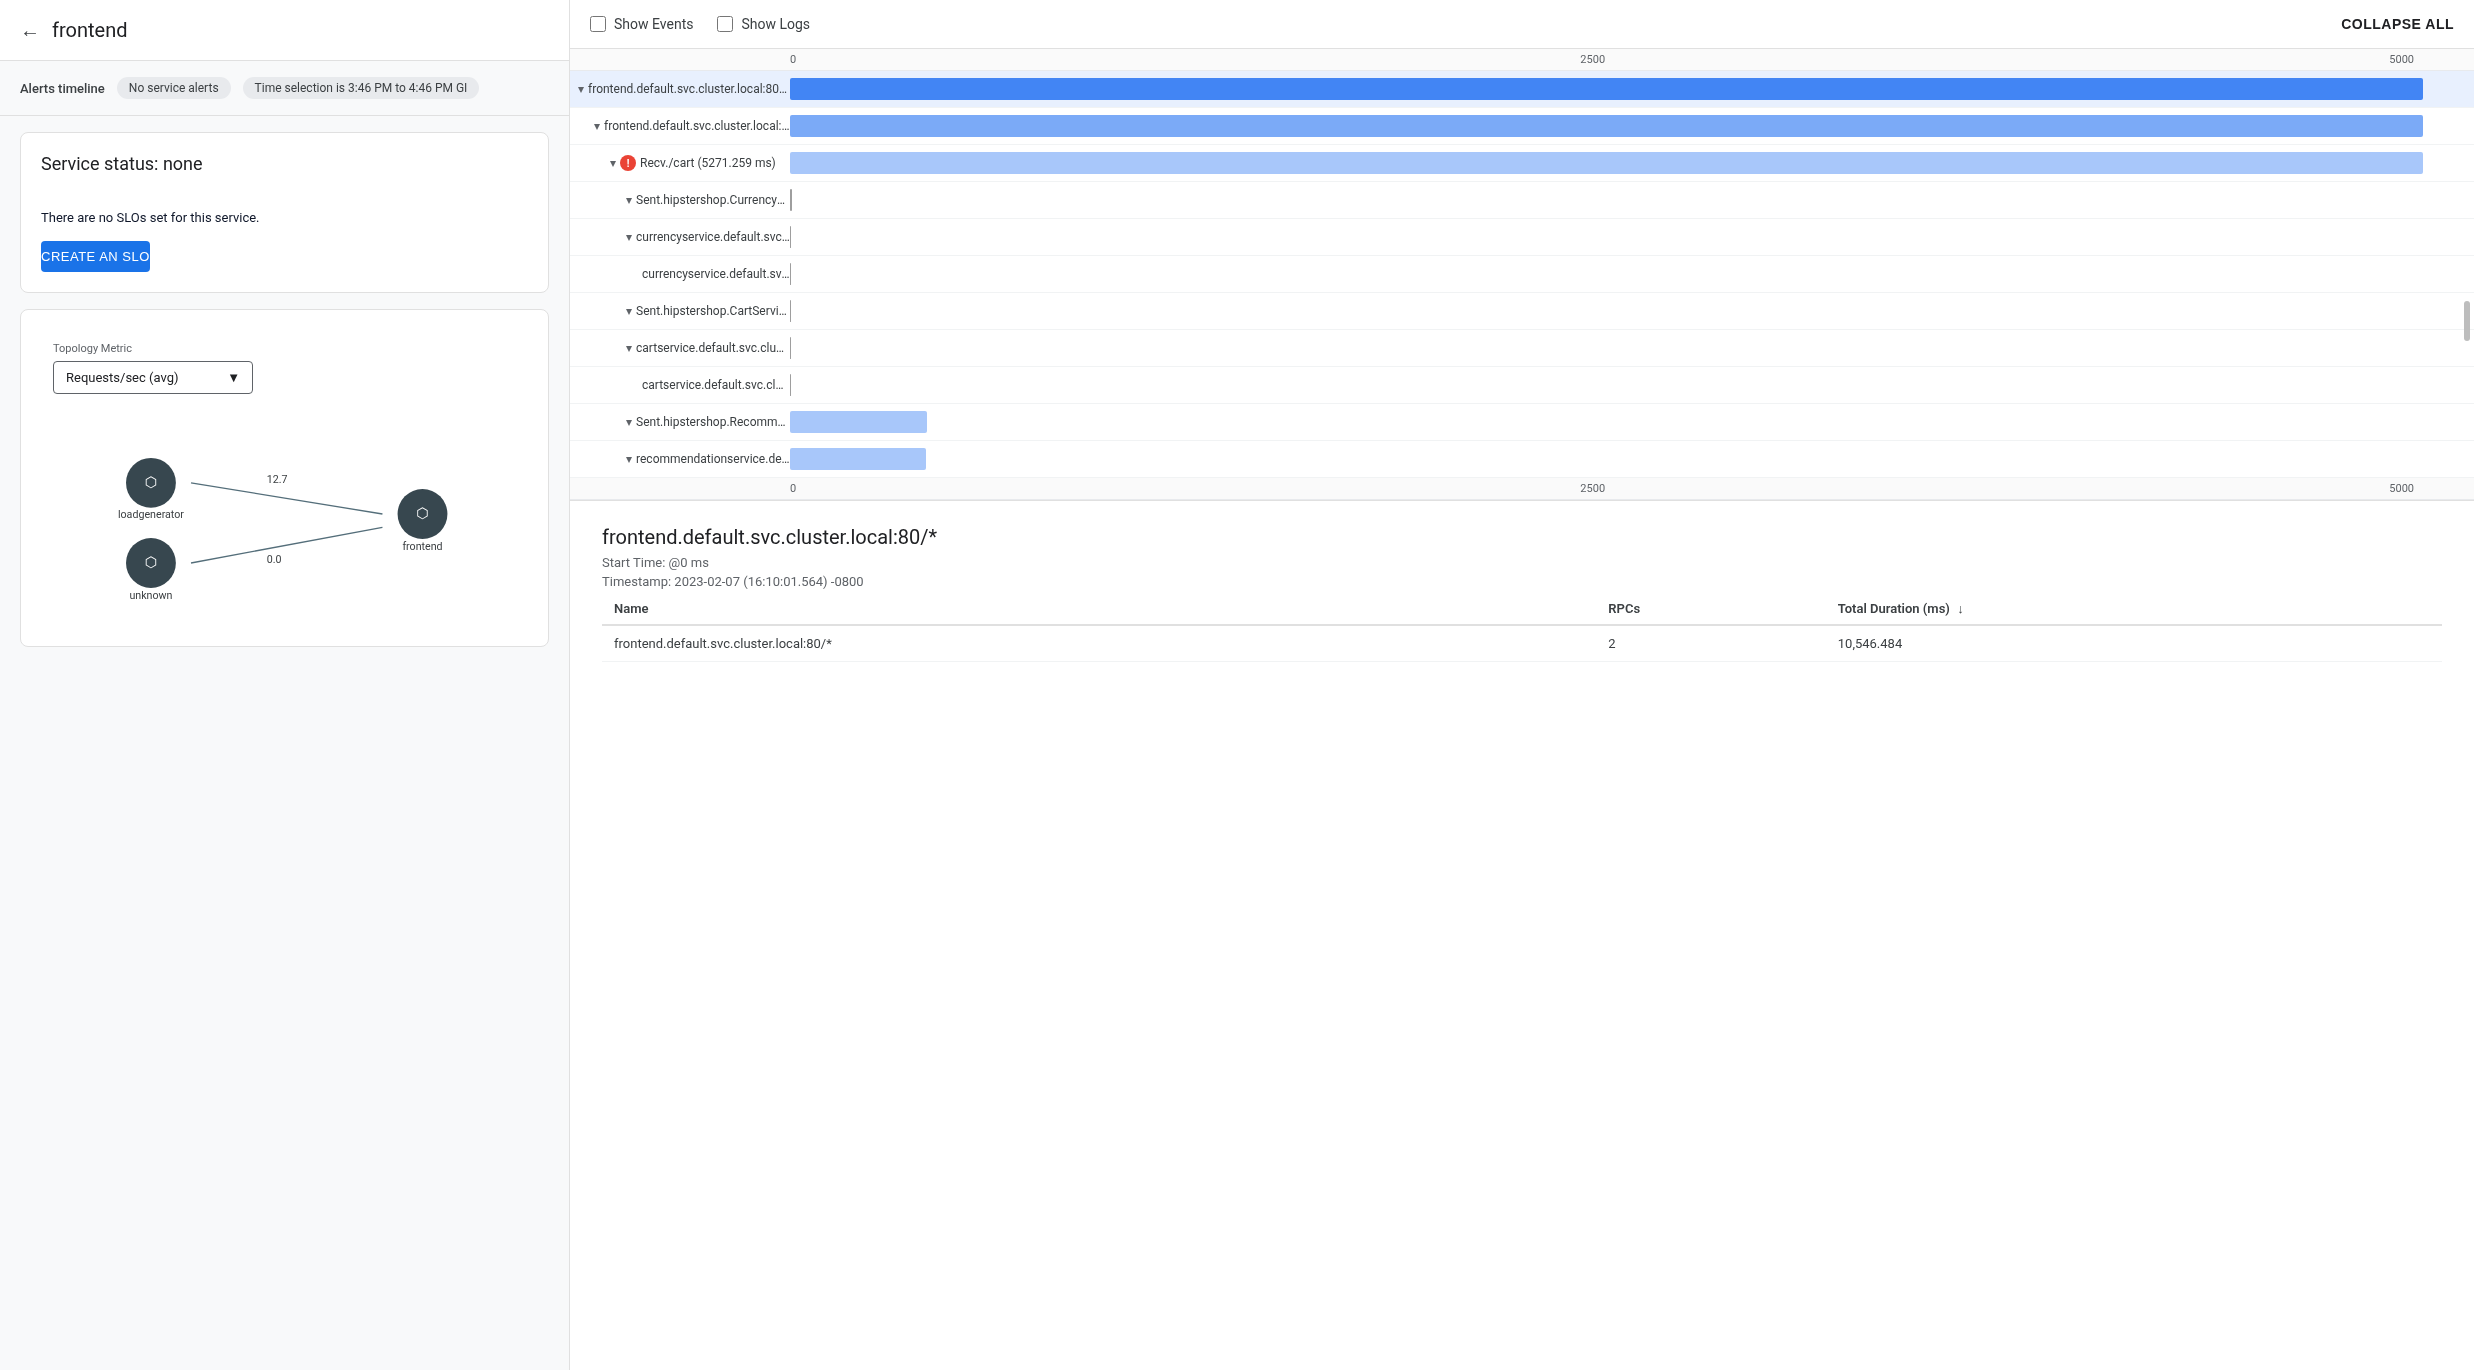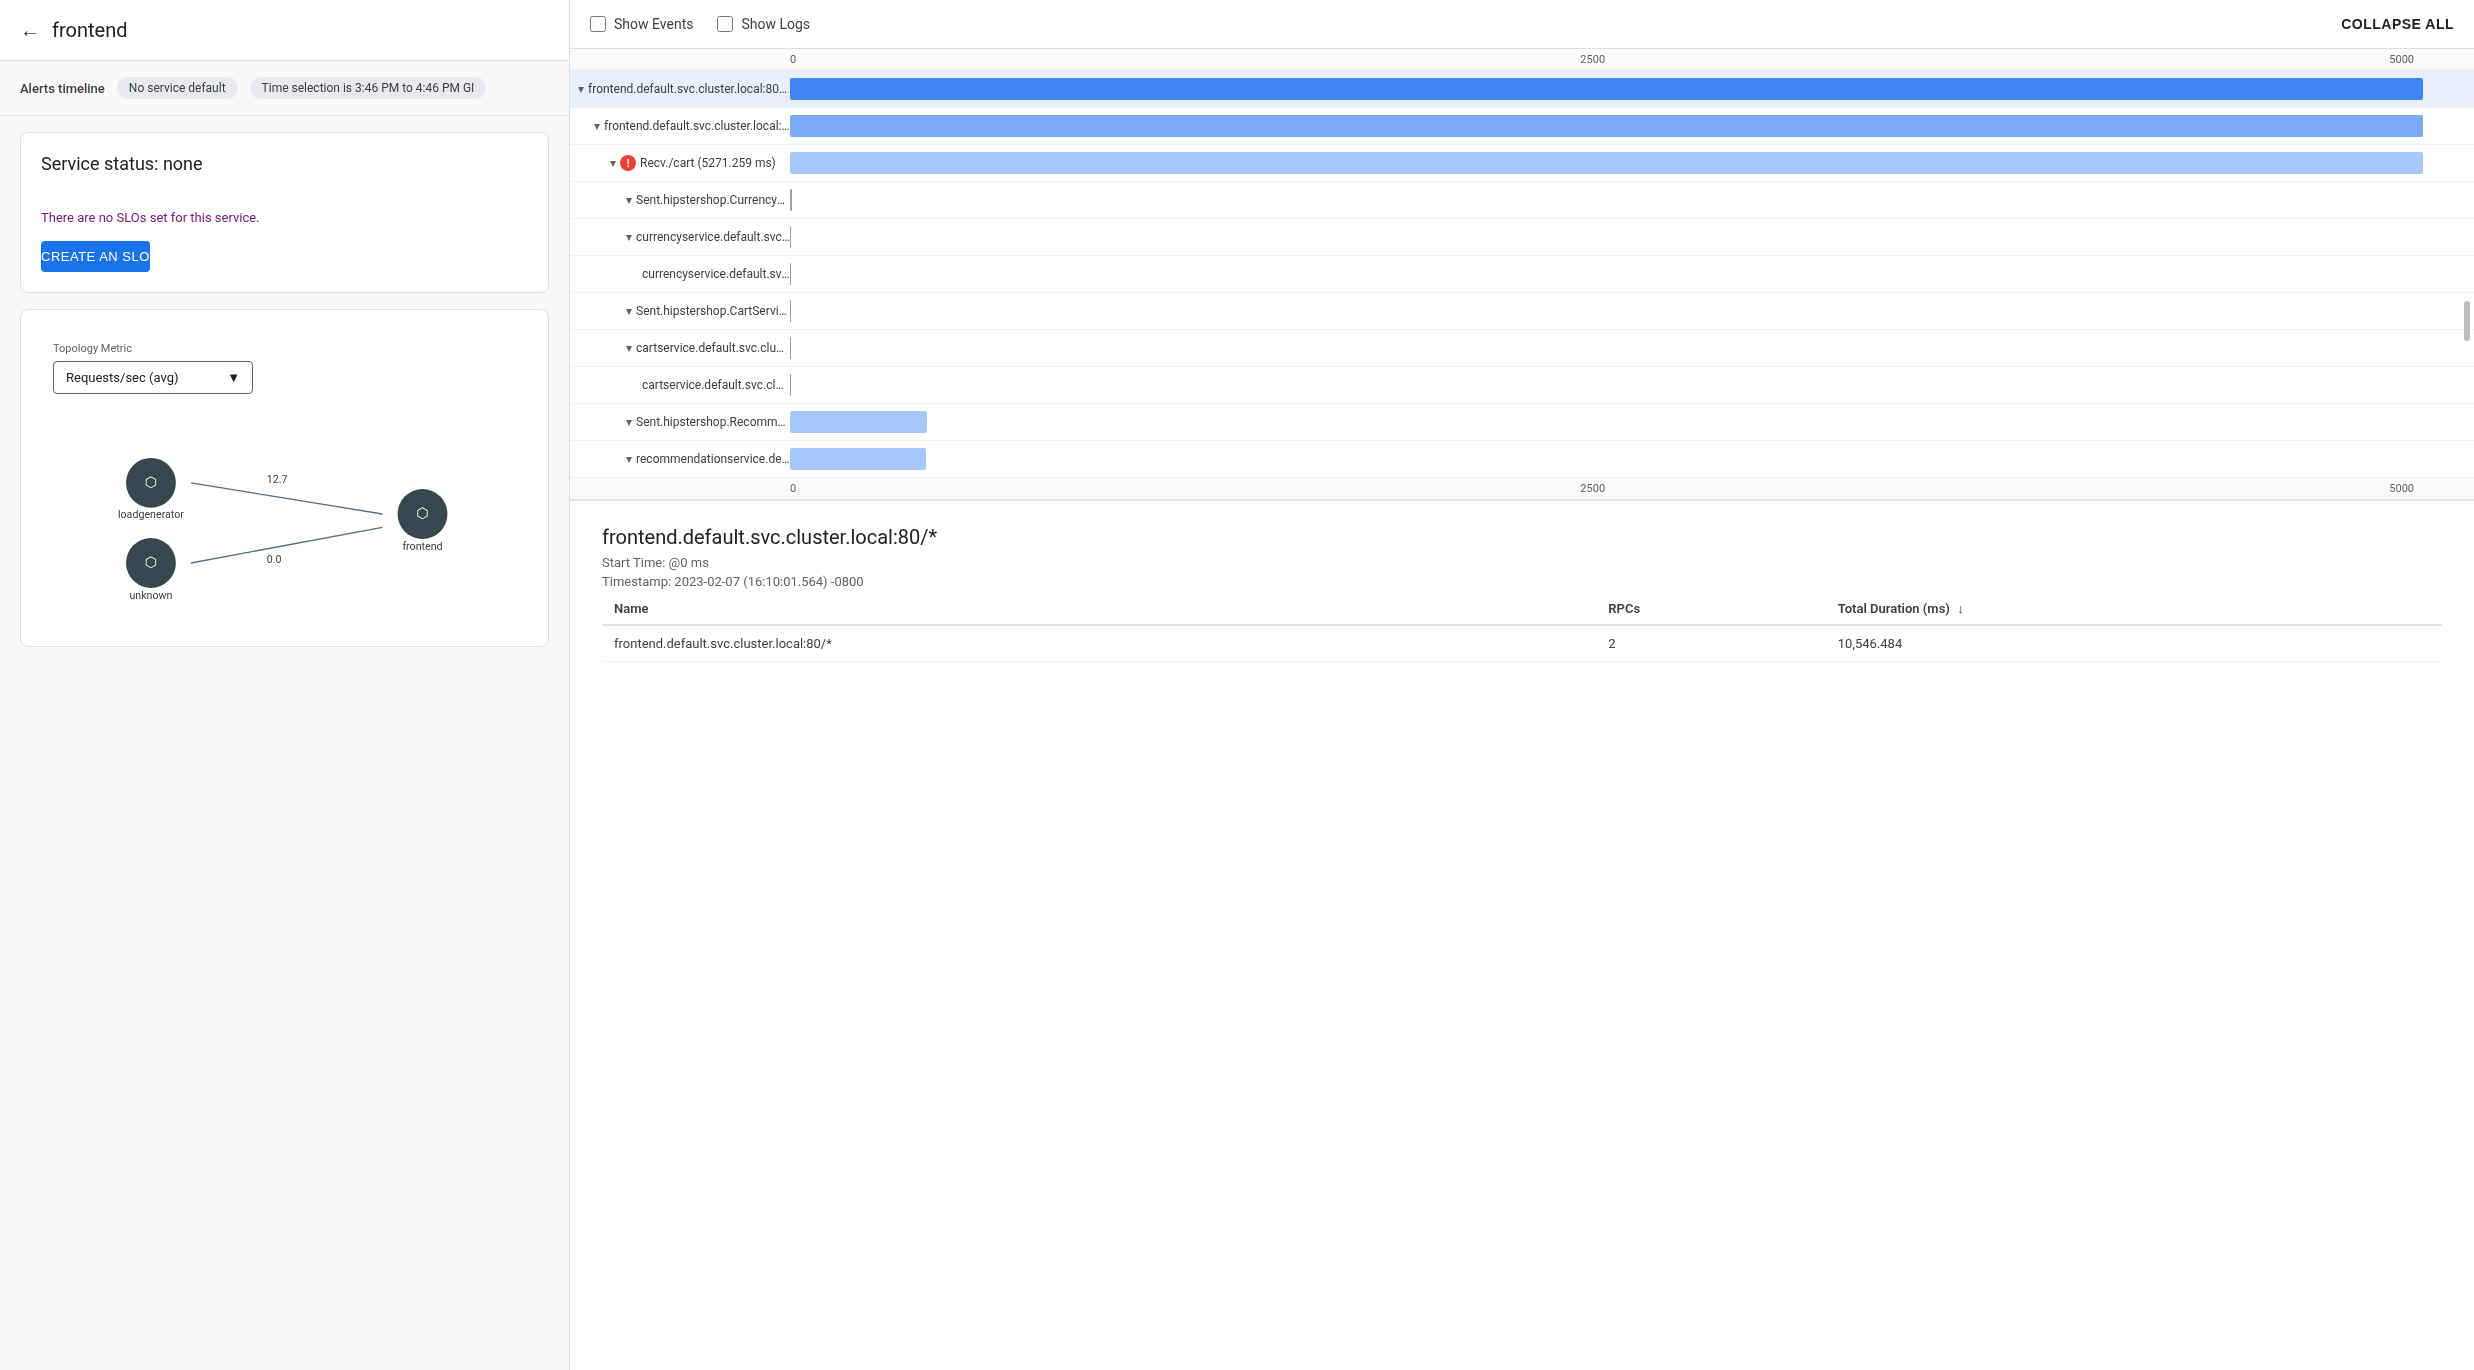--- a/index.html
+++ b/index.html
@@ -76,21 +76,21 @@
 
     .service-status-title {
       font-size: 18px;
       font-weight: 400;
       color: #202124;
       margin-bottom: 10px;
     }
 
     .service-status-desc {
       font-size: 13px;
-      color: #701a75;
+      color: #0f172a;
       margin-bottom: 16px;
       margin-top: 36px;
     }
 
     .create-slo-btn {
       background: #1a73e8;
       color: #fff;
       border: none;
       border-radius: 4px;
       padding: 8px 0;
@@ -330,21 +330,21 @@
 <body>
 
 <div class="left-panel">
   <div class="top-bar">
     <span class="back-btn">←</span>
     <span class="page-title">frontend</span>
   </div>
 
   <div class="alerts-section">
     <span class="alerts-label">Alerts timeline</span>
-    <span class="chip">No service default</span>
+    <span class="chip">No service alerts</span>
     <span class="chip">Time selection is 3:46 PM to 4:46 PM GI</span>
   </div>
 
   <div class="service-status-card">
     <div class="service-status-title">Service status: none</div>
     <div class="service-status-desc">There are no SLOs set for this service.</div>
     <button class="create-slo-btn">CREATE AN SLO</button>
   </div>
 
   <div class="topology-section">

